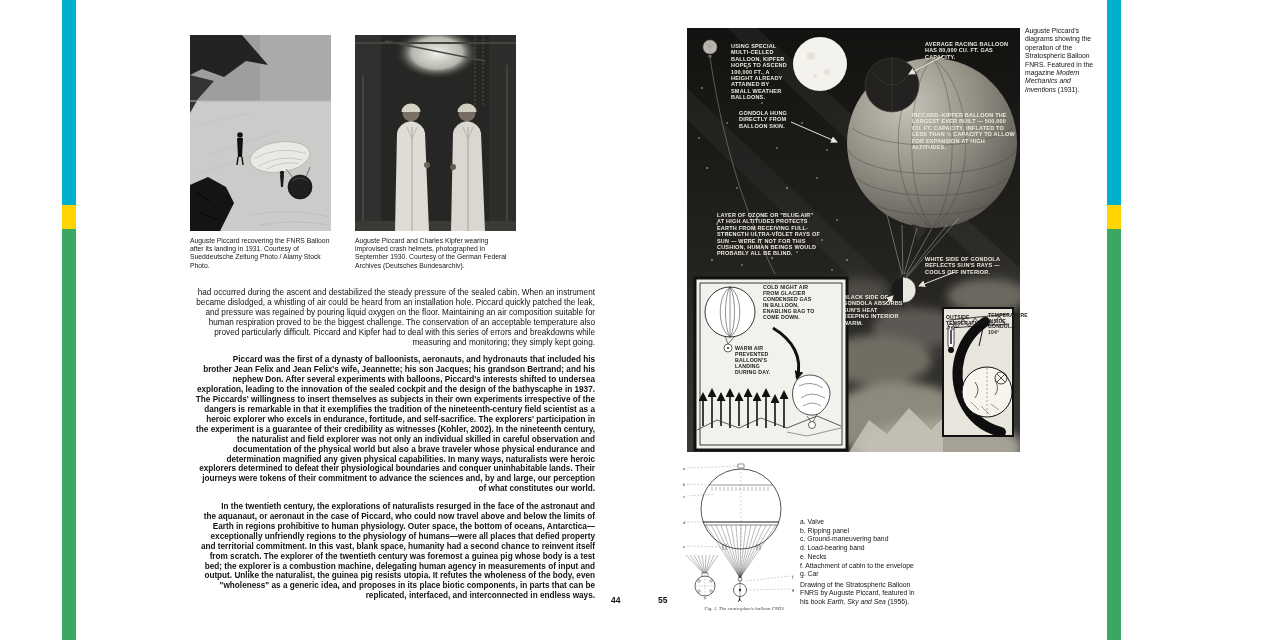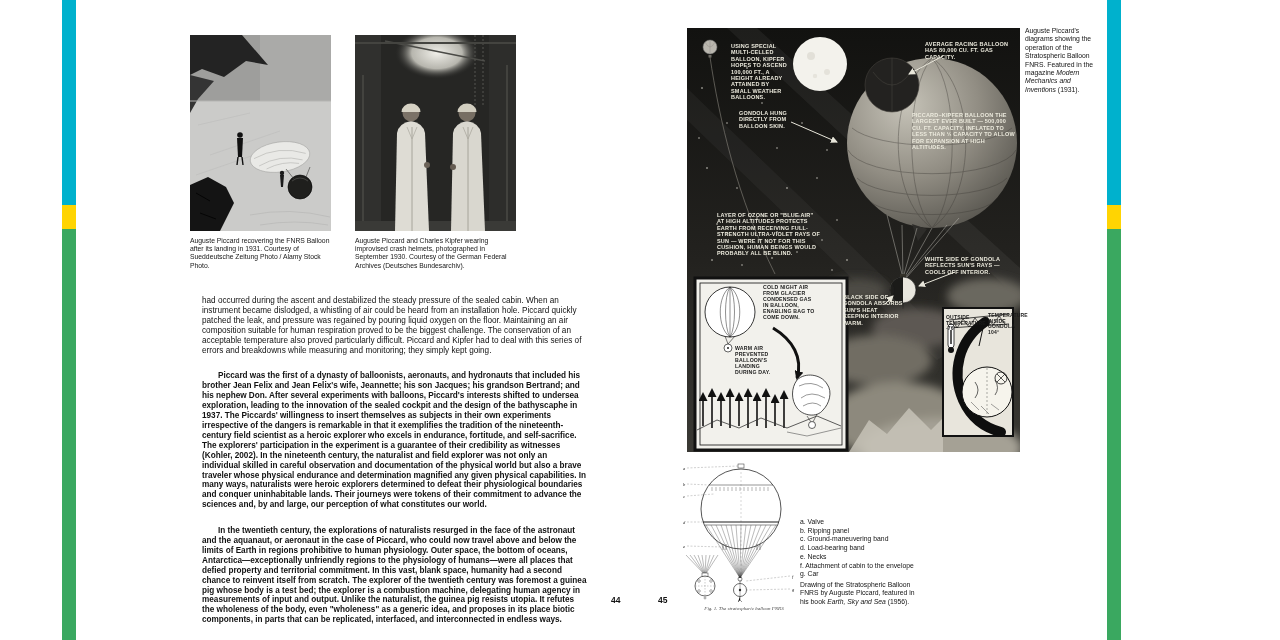--- a/index.html
+++ b/index.html
@@ -20,21 +20,21 @@
   #photo2{left:355px;width:161px;height:196px;}
   .photo svg{display:block;}
 
   .photo-caption{position:absolute;top:237px;font-size:6.8px;line-height:8.2px;color:#161616;}
   #cap1{left:190px;width:150px;}
   #cap2{left:355px;width:155px;}
 
   
   .body-text{position:absolute;left:186px;top:280px;width:417px;font-size:8.2px;
              line-height:9.9px;color:#121212;}
-  .body-text p{margin:16px;}
+  .body-text p{margin:8px;text-align:right;}
   .body-text p + p{text-indent:16px;font-weight:bold;}
 
   .pagenum{position:absolute;top:595px;font-size:8.5px;font-weight:bold;color:#111;}
   #pn44{left:611px;} #pn45{left:658px;}
 
   
   #diagram{position:absolute;left:687px;top:28px;width:333px;height:424px;background:#191815;}
   #diagram > svg{position:absolute;left:0;top:0;z-index:1;}
   .ann{position:absolute;z-index:2;font-weight:bold;font-size:5.5px;line-height:6.4px;
        letter-spacing:.2px;color:#eceadd;}
@@ -144,21 +144,21 @@
   <div class="photo-caption" id="cap1">Auguste Piccard recovering the FNRS Balloon after its landing in 1931. Courtesy of Sueddeutsche Zeitung Photo / Alamy Stock Photo.</div>
   <div class="photo-caption" id="cap2">Auguste Piccard and Charles Kipfer wearing improvised crash helmets, photographed in September 1930. Courtesy of the German Federal Archives (Deutsches Bundesarchiv).</div>
 
   <div class="body-text">
     <p>had occurred during the ascent and destabilized the steady pressure of the sealed cabin. When an instrument became dislodged, a whistling of air could be heard from an installation hole. Piccard quickly patched the leak, and pressure was regained by pouring liquid oxygen on the floor. Maintaining an air composition suitable for human respiration proved to be the biggest challenge. The conservation of an acceptable temperature also proved particularly difficult. Piccard and Kipfer had to deal with this series of errors and breakdowns while measuring and monitoring; they simply kept going.</p>
     <p>Piccard was the first of a dynasty of balloonists, aeronauts, and hydronauts that included his brother Jean Felix and Jean Felix's wife, Jeannette; his son Jacques; his grandson Bertrand; and his nephew Don. After several experiments with balloons, Piccard's interests shifted to undersea exploration, leading to the innovation of the sealed cockpit and the design of the bathyscaphe in 1937. The Piccards' willingness to insert themselves as subjects in their own experiments irrespective of the dangers is remarkable in that it exemplifies the tradition of the nineteenth-century field scientist as a heroic explorer who excels in endurance, fortitude, and self-sacrifice. The explorers' participation in the experiment is a guarantee of their credibility as witnesses (Kohler, 2002). In the nineteenth century, the naturalist and field explorer was not only an individual skilled in careful observation and documentation of the physical world but also a brave traveler whose physical endurance and determination magnified any given physical capabilities. In many ways, naturalists were heroic explorers determined to defeat their physiological boundaries and conquer uninhabitable lands. Their journeys were tokens of their commitment to advance the sciences and, by and large, our perception of what constitutes our world.</p>
     <p>In the twentieth century, the explorations of naturalists resurged in the face of the astronaut and the aquanaut, or aeronaut in the case of Piccard, who could now travel above and below the limits of Earth in regions prohibitive to human physiology. Outer space, the bottom of oceans, Antarctica—exceptionally unfriendly regions to the physiology of humans—were all places that defied property and territorial commitment. In this vast, blank space, humanity had a second chance to reinvent itself from scratch. The explorer of the twentieth century was foremost a guinea pig whose body is a test bed; the explorer is a combustion machine, delegating human agency in measurements of input and output. Unlike the naturalist, the guinea pig resists utopia. It refutes the wholeness of the body, even "wholeness" as a generic idea, and proposes in its place biotic components, in parts that can be replicated, interfaced, and interconnected in endless ways.</p>
   </div>
 
   <div class="pagenum" id="pn44">44</div>
-  <div class="pagenum" id="pn45">45</div>
+  <div class="pagenum" id="pn45">55</div>
 
   <div id="diagram">
     <svg width="333" height="424" viewBox="0 0 333 424">
       <defs>
         <linearGradient id="gSky" x1="0" y1="0" x2="0" y2="1">
           <stop offset="0%" stop-color="#121210"></stop>
           <stop offset="55%" stop-color="#23221f"></stop>
           <stop offset="100%" stop-color="#3a3934"></stop>
         </linearGradient>
         <radialGradient id="gBall" cx="35%" cy="28%" r="85%">

